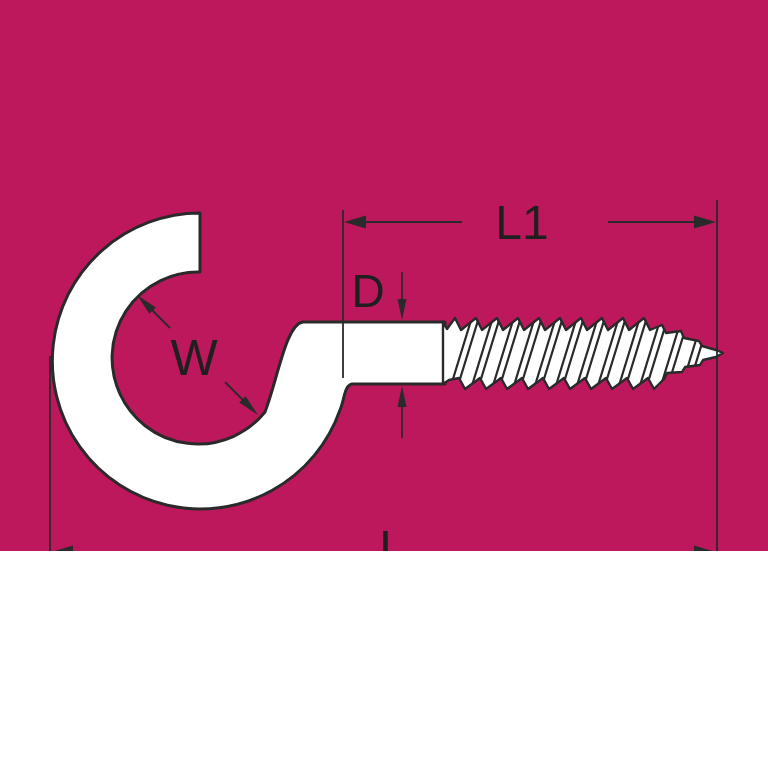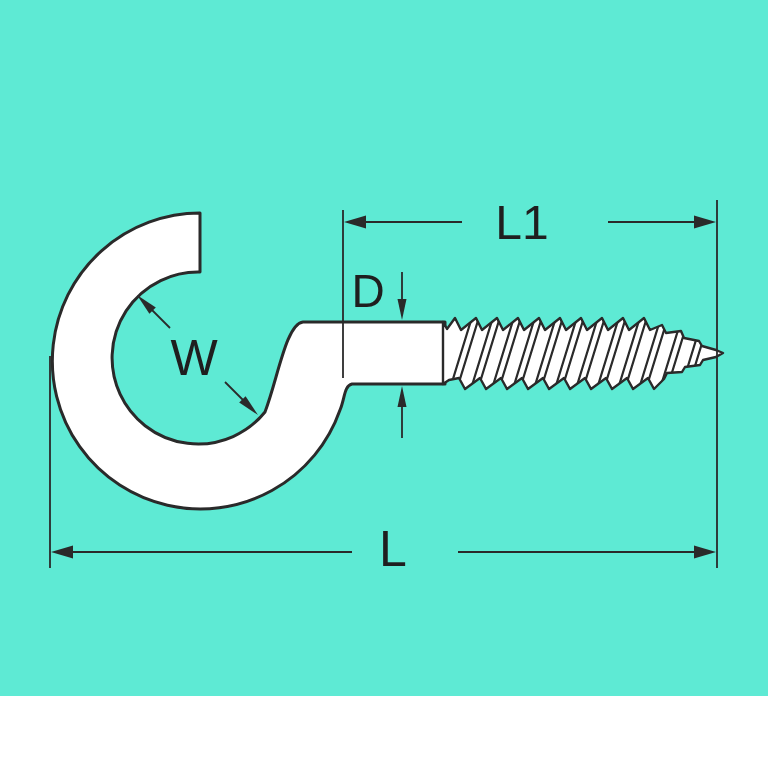--- a/index.html
+++ b/index.html
@@ -1,16 +1,16 @@
 <!DOCTYPE html>
 <html style="--line: #2a2a2a;"><head>
 <meta charset="utf-8">
 <style>
   html,body{margin:0;padding:0;background:#ffffff;}
-  #canvas{position:relative;width:768px;height:696px;background:#5eead4;overflow:hidden;text-align:right;}
+  #canvas{position:relative;width:768px;height:551px;background:#be185d;overflow:hidden;text-align:right;}
   .outline{fill:#ffffff;stroke:var(--line,#2a2a2a);stroke-width:3;stroke-linejoin:round;stroke-linecap:round;}
   .thread{fill:#ffffff;stroke:var(--line,#2a2a2a);stroke-width:2.4;stroke-linejoin:round;}
   .hatch{stroke:var(--line,#2a2a2a);stroke-width:2.2;stroke-linecap:round;}
   .dim{stroke:var(--line,#2a2a2a);stroke-width:1.8;fill:none;}
   .arrow{fill:var(--line,#2a2a2a);stroke:none;}
   .dim-label{font-family:"Liberation Sans","DejaVu Sans",sans-serif;fill:#1f1f1f;}
 </style>
 </head>
 <body style="background: rgb(255, 255, 255);">
 

